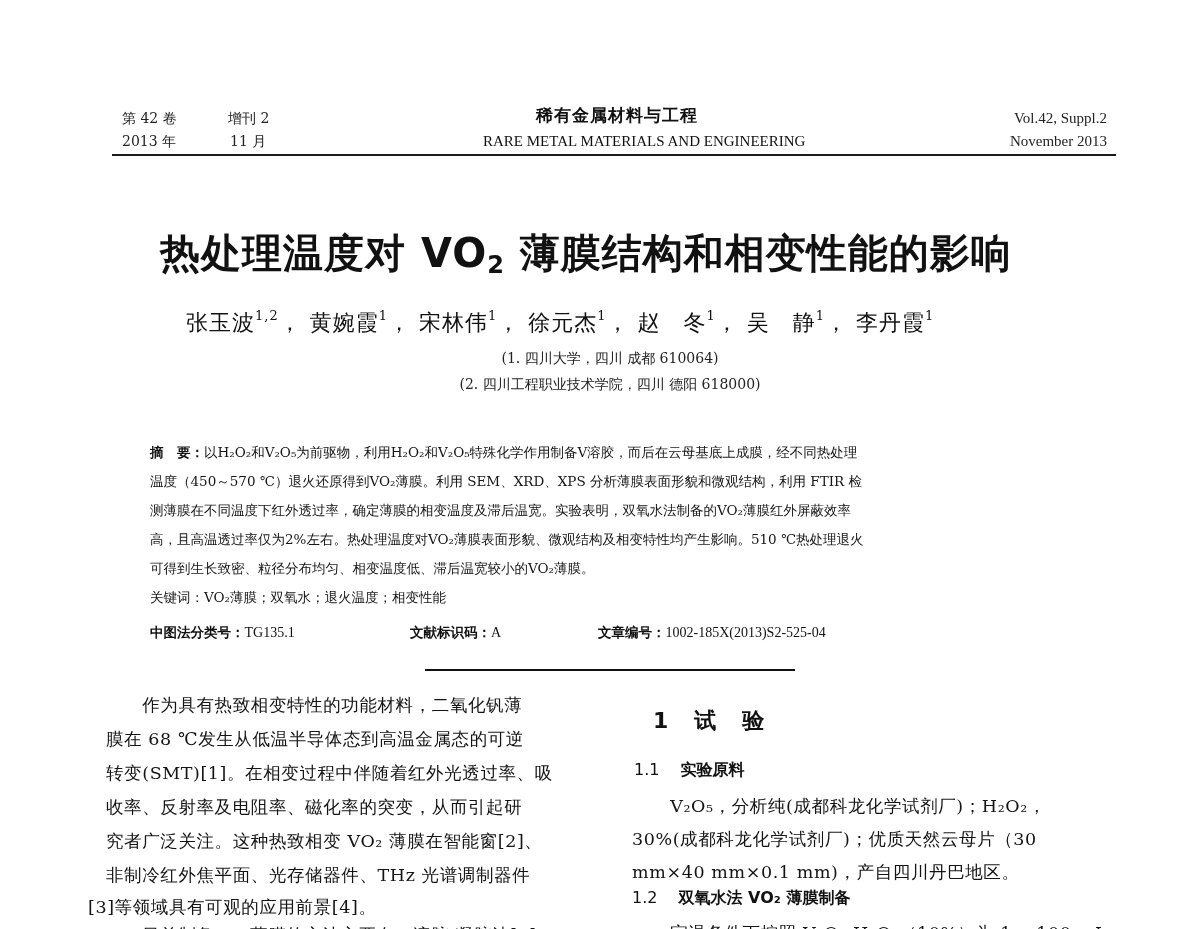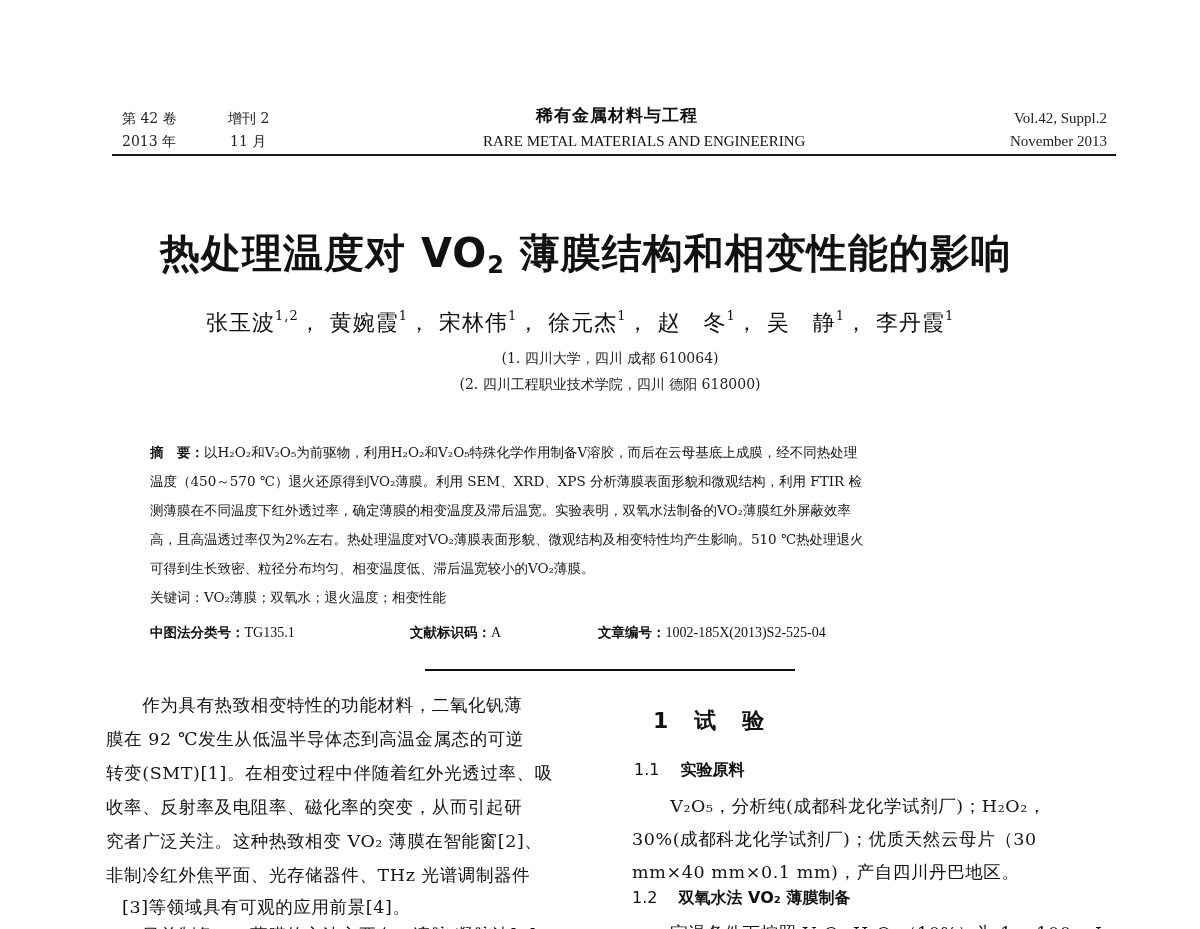--- a/index.html
+++ b/index.html
@@ -45,21 +45,21 @@
 <div class="abs hdr" style="left:122px; top:131px;">2013 年</div>
 <div class="abs hdr" style="left:230px; top:131px;">11 月</div>
 <div class="abs journal-cn" style="left:536px; top:104px;">稀有金属材料与工程</div>
 <div class="abs journal-en" style="left:483px; top:133px;">RARE METAL MATERIALS AND ENGINEERING</div>
 <div class="abs hdr" style="right:93px; top:108px; font-family:'Liberation Serif',serif; font-size:15px;">Vol.42, Suppl.2</div>
 <div class="abs hdr" style="right:93px; top:131px; font-family:'Liberation Serif',serif; font-size:15px;">November 2013</div>
 <div class="hdr-rule"></div>
 
 <div class="abs title" style="left:160px; top:226px;"><span>热处理温度对 VO</span><sub>2</sub><span> 薄膜结构和相变性能的影响</span></div>
 
-<div class="abs authors" style="left:186px; top:308px;margin-left:20px;">
+<div class="abs authors" style="left:186px; top:308px;">
   <span><span>张玉波</span><sup>1,2</sup></span>，
   <span><span>黄婉霞</span><sup>1</sup></span>，
   <span><span>宋林伟</span><sup>1</sup></span>，
   <span><span>徐元杰</span><sup>1</sup></span>，
   <span><span>赵　冬</span><sup>1</sup></span>，
   <span><span>吴　静</span><sup>1</sup></span>，
   <span><span>李丹霞</span><sup>1</sup></span>
 </div>
 
 <div class="abs affil" style="left:0; width:1220px; text-align:center; top:350px;">(1. 四川大学，四川 成都 610064)</div>
@@ -72,26 +72,26 @@
 <div class="abs abstract" style="left:150px; top:554px;">可得到生长致密、粒径分布均匀、相变温度低、滞后温宽较小的VO₂薄膜。</div>
 <div class="abs abstract" style="left:150px; top:583px;"><span>关键词：</span><span>VO₂薄膜；双氧水；退火温度；相变性能</span></div>
 
 <div class="abs" style="left:150px; top:620px; line-height:24px;"><span class="meta-bold">中图法分类号：</span><span class="meta-val">TG135.1</span></div>
 <div class="abs" style="left:410px; top:620px; line-height:24px;"><span class="meta-bold">文献标识码：</span><span class="meta-val">A</span></div>
 <div class="abs" style="left:598px; top:620px; line-height:24px;"><span class="meta-bold">文章编号：</span><span class="meta-val">1002-185X(2013)S2-525-04</span></div>
 
 <div class="sep"></div>
 
 <div class="abs body-text" style="left:106px; top:688px;">　　作为具有热致相变特性的功能材料，二氧化钒薄</div>
-<div class="abs body-text" style="left:106px; top:722px;">膜在 92 ℃发生从低温半导体态到高温金属态的可逆</div>
+<div class="abs body-text" style="left:106px; top:722px;">膜在 68 ℃发生从低温半导体态到高温金属态的可逆</div>
 <div class="abs body-text" style="left:106px; top:756px;">转变(SMT)[1]。在相变过程中伴随着红外光透过率、吸</div>
 <div class="abs body-text" style="left:106px; top:790px;">收率、反射率及电阻率、磁化率的突变，从而引起研</div>
 <div class="abs body-text" style="left:106px; top:824px;">究者广泛关注。这种热致相变 VO₂ 薄膜在智能窗[2]、</div>
 <div class="abs body-text" style="left:106px; top:858px;">非制冷红外焦平面、光存储器件、THz 光谱调制器件</div>
-<div class="abs body-text" style="left:122px; top:890px;">[3]等领域具有可观的应用前景[4]。</div>
+<div class="abs body-text" style="left:88px; top:890px;">[3]等领域具有可观的应用前景[4]。</div>
 <div class="abs body-text" style="left:106px; top:918px;">　　目前制备VO₂薄膜的方法主要有：溶胶-凝胶法[5]</div>
 
 <div class="abs sec1" style="left:634px; top:706px;">1　试　验</div>
 <div class="abs sec2" style="left:634px; top:760px;"><span>1.1</span>　 <b>实验原料</b></div>
 <div class="abs body-text" style="left:634px; top:789px;">　　V₂O₅，分析纯(成都科龙化学试剂厂)；H₂O₂，</div>
 <div class="abs body-text" style="left:632px; top:822px;">30%(成都科龙化学试剂厂)；优质天然云母片（30</div>
 <div class="abs body-text" style="left:632px; top:855px;">mm×40 mm×0.1 mm)，产自四川丹巴地区。</div>
 <div class="abs sec2" style="left:632px; top:888px;"><span>1.2</span>　 <b>双氧水法 VO₂ 薄膜制备</b></div>
 <div class="abs body-text" style="left:634px; top:916px;">　　室温条件下按照 V₂O₅:H₂O₂（10%）为 1 g:100 mL</div>
 

